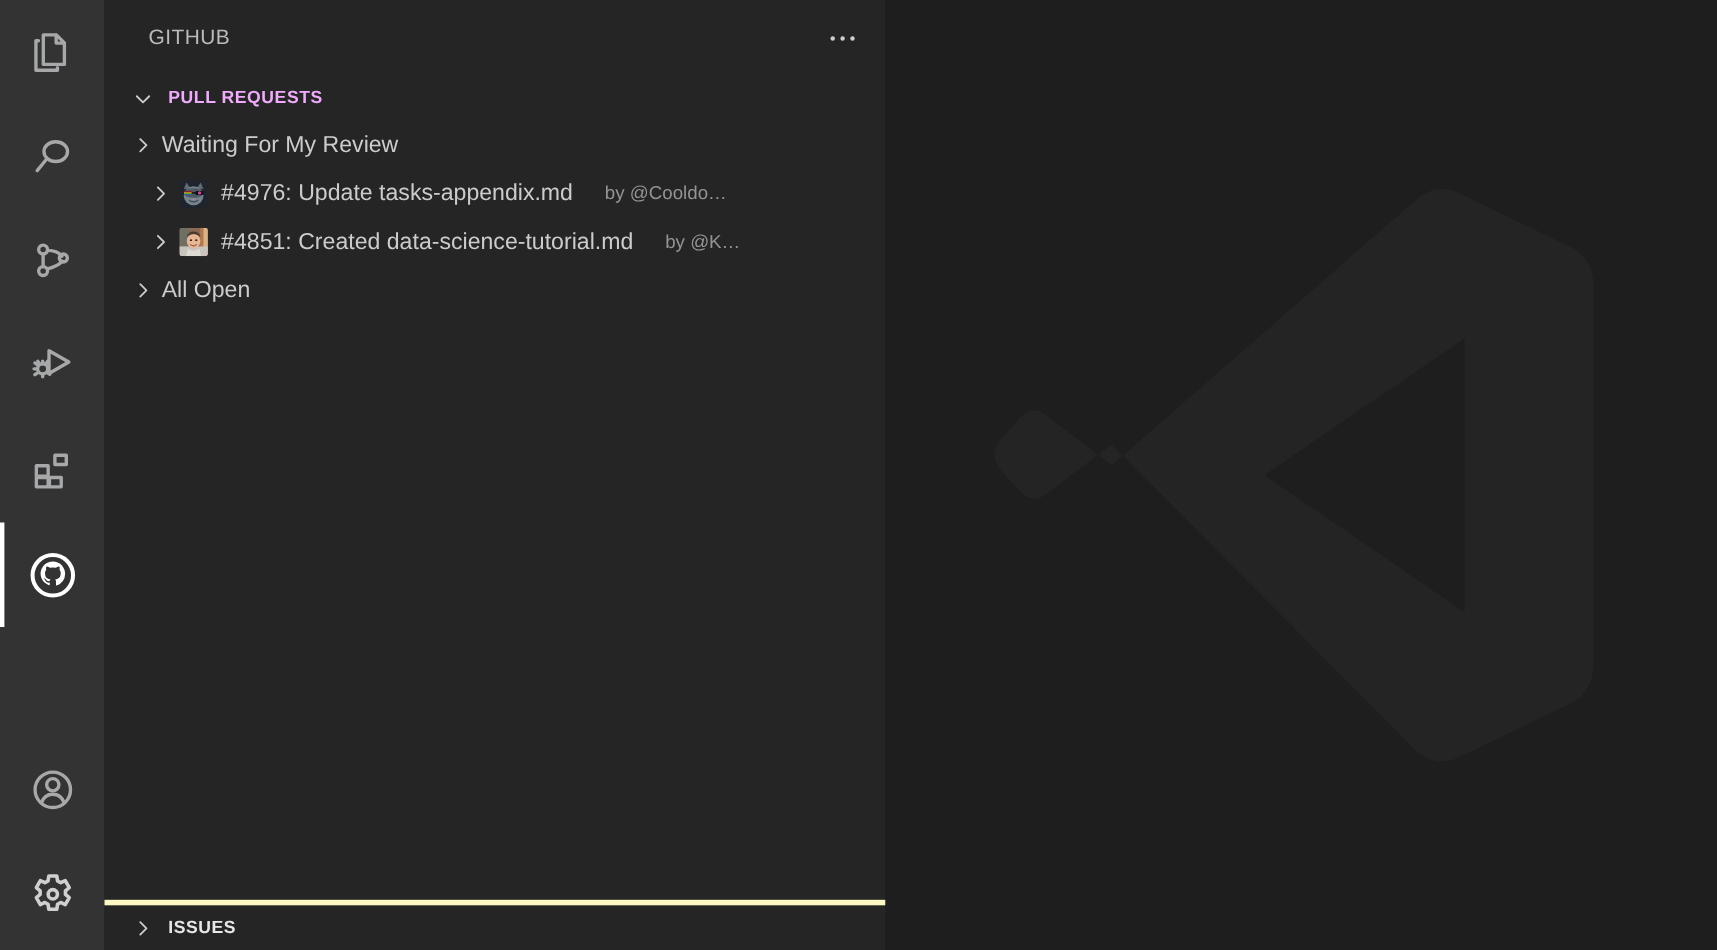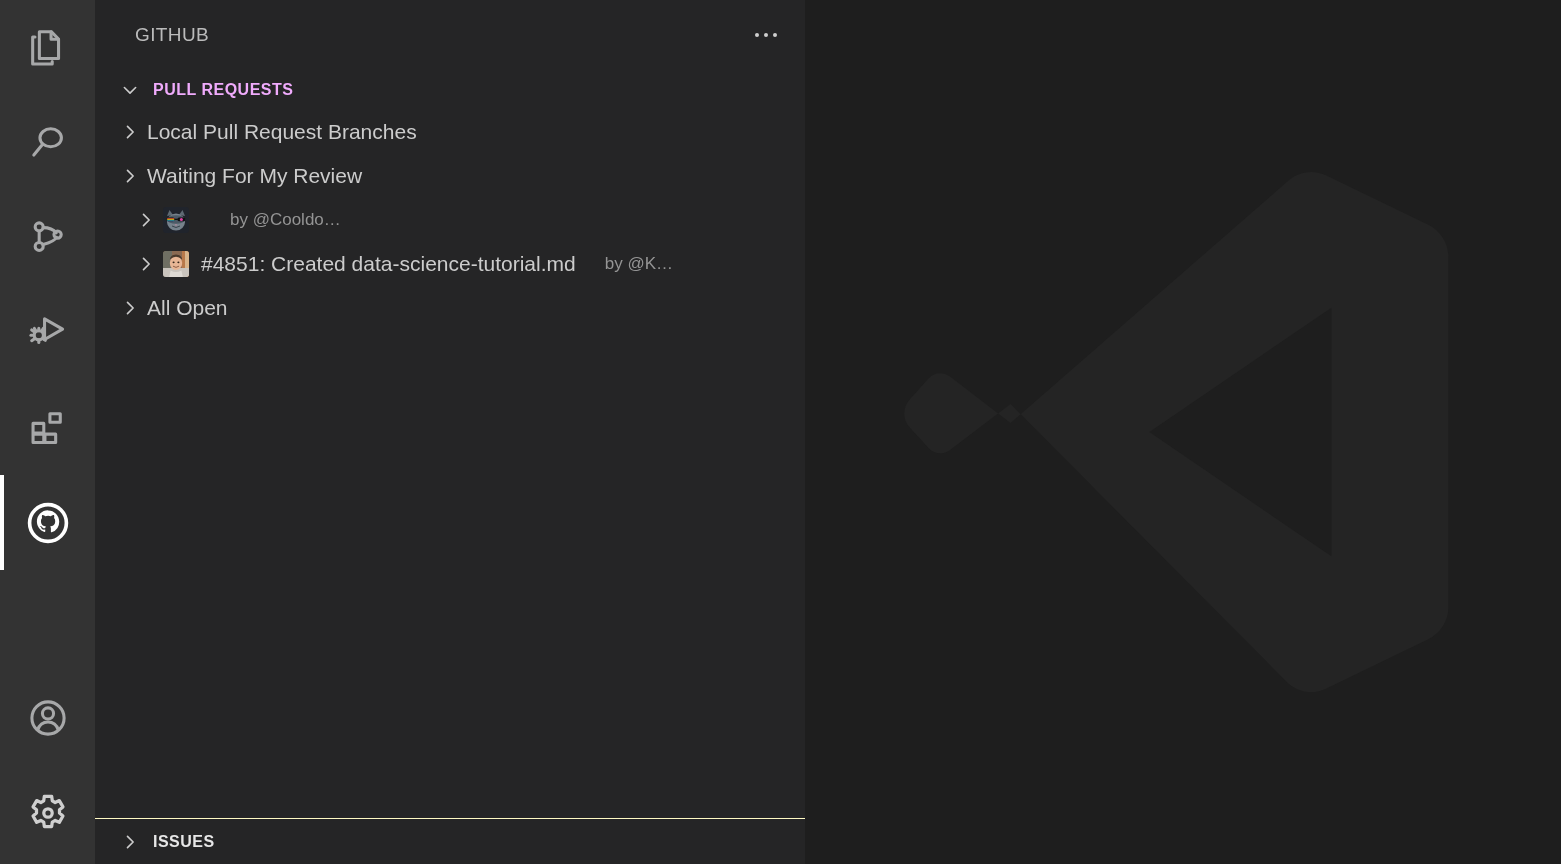--- a/index.html
+++ b/index.html
@@ -102,21 +102,21 @@
   .avatar svg { display:block; }
 
   
   .lvl1 { padding-left:18px; }
   .lvl2 { padding-left:34px; }
 
   
   .pane-collapsed {
     flex:0 0 46px;
     height:46px;
-    border-top:1px solid #fef9c3;
+    border-top:5px solid #fef9c3;
     display:flex; align-items:center;
     padding-left:18px; gap:6px;
   }
   .pane-collapsed .sec-label {
     font-size:16px; font-weight:bold; color:#e7e7e7; letter-spacing:0.5px;
   }
 
   
   .editor {
     flex:1 1 auto; height:864px;
@@ -247,28 +247,20 @@
 
       <div class="section-header">
         <span class="twisty">
           <svg width="20" height="20" viewBox="0 0 16 16">
               <path d="M3.5 6 L8 10.5 L12.5 6" fill="none" stroke="#cccccc" stroke-width="1.3" stroke-linecap="round" stroke-linejoin="round"></path>
             </svg>
         </span>
         <span class="sec-label">PULL REQUESTS</span>
       </div>
 
-      <div class="tree-row lvl1">
-        <span class="twisty">
-          <svg width="20" height="20" viewBox="0 0 16 16">
-              <path d="M6 3.5 L10.5 8 L6 12.5" fill="none" stroke="#cccccc" stroke-width="1.3" stroke-linecap="round" stroke-linejoin="round"></path>
-            </svg>
-        </span>
-        <span class="label">Local Pull Request Branches</span>
-      </div>
 
       <div class="tree-row lvl1">
         <span class="twisty">
           <svg width="20" height="20" viewBox="0 0 16 16">
               <path d="M6 3.5 L10.5 8 L6 12.5" fill="none" stroke="#cccccc" stroke-width="1.3" stroke-linecap="round" stroke-linejoin="round"></path>
             </svg>
         </span>
         <span class="label">Waiting For My Review</span>
       </div>
 
@@ -292,20 +284,21 @@
             <rect x="4.2" y="11.1" width="7" height="0.62" fill="#ff2f2f"></rect>
             <rect x="4.2" y="11.72" width="7" height="0.62" fill="#ff9b1e"></rect>
             <rect x="4.2" y="12.34" width="7" height="0.62" fill="#ffe921"></rect>
             <rect x="4.2" y="12.96" width="7" height="0.62" fill="#2fd44e"></rect>
             <rect x="4.2" y="13.58" width="7" height="0.55" fill="#2f7bff"></rect>
             <circle cx="18.4" cy="12.4" r="1.5" fill="#e040a6"></circle>
             <path d="M9 19 q4 3 8 0" stroke="#3a434c" stroke-width="1" fill="none"></path>
             <path d="M13 17.2 l-1.4 1.1 h2.8 z" fill="#d98fa8"></path>
           </svg>
         </span>
+        <span class="label">#4976: Update tasks-appendix.md</span>
         <span class="sublabel">by @Cooldo…</span>
       </div>
 
       <div class="tree-row lvl2">
         <span class="twisty">
           <svg width="20" height="20" viewBox="0 0 16 16">
               <path d="M6 3.5 L10.5 8 L6 12.5" fill="none" stroke="#cccccc" stroke-width="1.3" stroke-linecap="round" stroke-linejoin="round"></path>
             </svg>
         </span>
         <span class="avatar">

